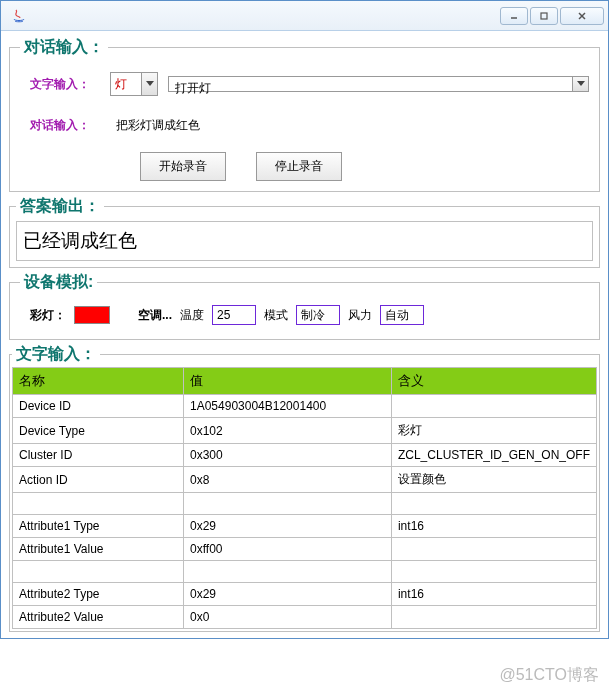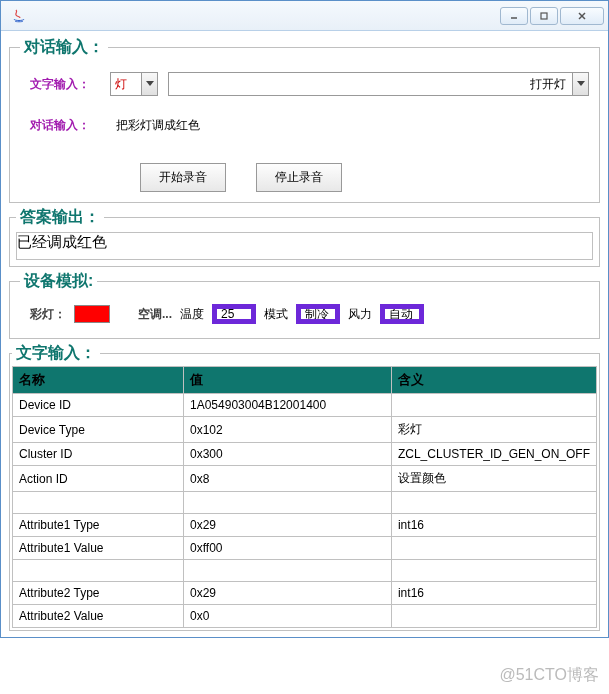--- a/index.html
+++ b/index.html
@@ -82,89 +82,89 @@
       width: 16px;
       border-left: 1px solid #999;
       background: linear-gradient(#f8f8f8, #e0e0e0);
       display: flex; align-items: center; justify-content: center;
       cursor: pointer;
     }
     .arrow svg { width: 8px; height: 6px; }
     .combo-large {
       display: flex;
       border: 1px solid #999;
-      height: 24px;
+      height: 16px;
       flex: 1;
       margin-left: 10px;
       background: #fff;
-      text-align: right;
     }
     .combo-large .val {
       flex: 1;
       padding: 3px 6px;
     }
     .voice-text {
       padding: 3px 6px;
     }
     .btn {
       border: 1px solid #999;
       background: linear-gradient(#fdfdfd, #e8e8e8);
       padding: 5px 18px;
       font-size: 12px;
       cursor: pointer;
       font-family: inherit;
     }
     .btn-row {
       display: flex;
       gap: 30px;
       margin-left: 120px;
-      margin-top: 26px;
+      margin-top: 15px;
     }
     .answer-box {
       border: 1px solid #c0c0c0;
+      padding: 6px;
       min-height: 28px;
-      font-size: 15px;
+      font-size: 19px;
     }
     .sim-row {
       display: flex;
       align-items: center;
       gap: 8px;
       padding: 4px 10px;
     }
     .sim-label {
-      color: #404040;
+      color: #000000;
       font-weight: bold;
     }
     .color-swatch {
       width: 36px; height: 18px;
       background: #ff0000;
       border: 1px solid #888;
     }
     .sim-input {
-      border: 5px solid #6d28d9;
+      border: 1px solid #6d28d9;
       padding: 2px 4px;
       width: 44px;
       height: 20px;
       font-family: inherit;
       font-size: 12px;
     }
     table {
       width: 100%;
       border-collapse: collapse;
       font-size: 12px;
     }
     th, td {
       border: 1px solid #c0c0c0;
       padding: 4px 6px;
       text-align: left;
       height: 22px;
     }
     th {
-      font-weight: bold;
-      background: #0f766e;
+      font-weight: normal;
+      background: #84cc16;
       font-size: 13px;
     }
     .watermark {
       position: fixed;
       bottom: 8px; right: 10px;
       color: #bbb;
       font-size: 16px;
     }
   </style>
 </head>

